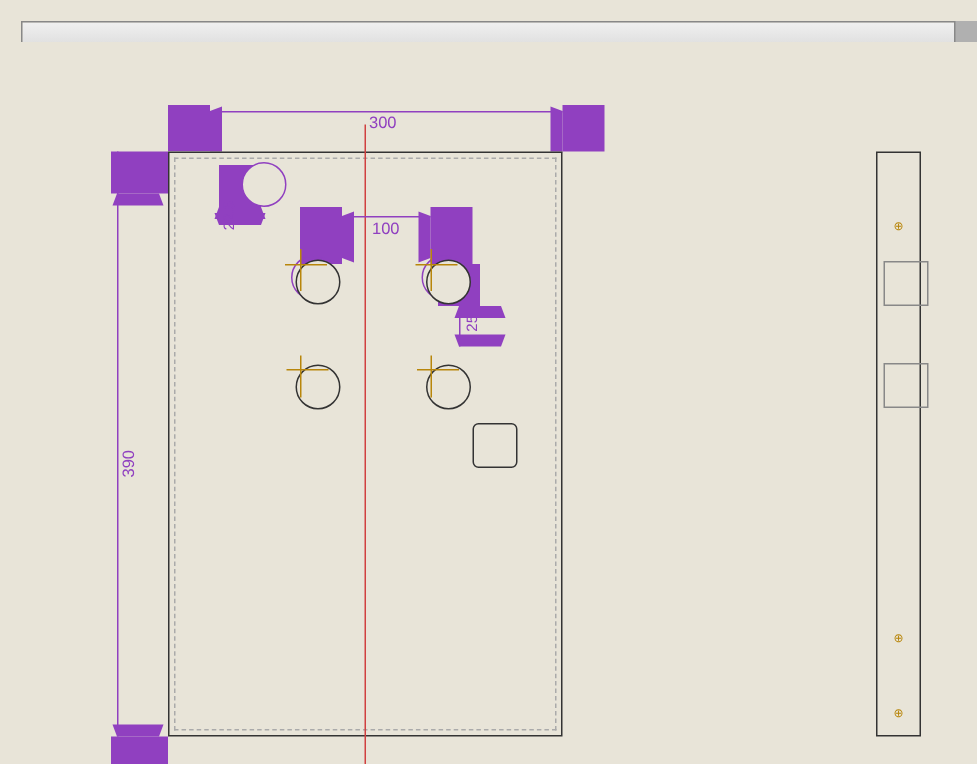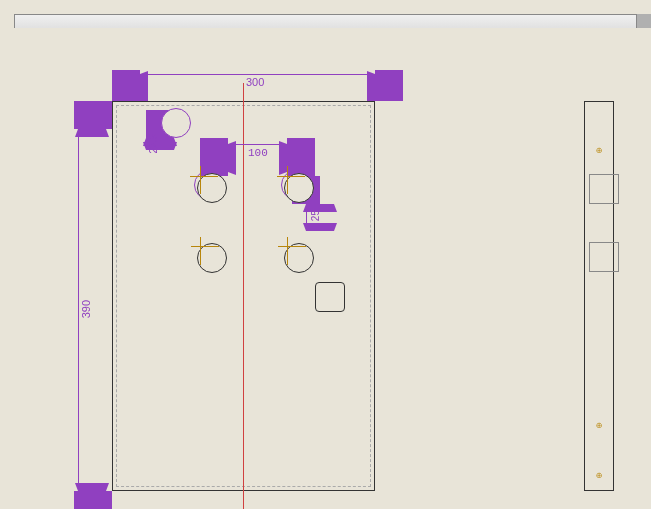--- a/index.html
+++ b/index.html
@@ -74,21 +74,21 @@
   <div class="dim-arrow-u" style="left:129px; top:82px;"></div>
   <div class="dim-arrow-d" style="left:129px; top:114px;"></div>
   <div class="dim-ext" style="left:132px; top:82px; width:18px; height:1px;"></div>
   <div class="dim-text dim-text-v" style="left:120px; top:92px; font-size:10px;">22.5</div>
 
   <div class="dim-ext" style="left:186px; top:110px; width:1px; height:38px;"></div>
   <div class="dim-ext" style="left:273px; top:110px; width:1px; height:38px;"></div>
   <div class="dim-line-h" style="left:186px; top:116px; width:87px;"></div>
   <div class="dim-arrow-l" style="left:186px; top:113px;"></div>
   <div class="dim-arrow-r" style="left:265px; top:113px;"></div>
-  <div class="dim-text" style="left:220px; top:105px;font-family:Liberation Mono, monospace;">100</div>
+  <div class="dim-text" style="left:220px; top:105px;">100</div>
 
   <div class="dim-line-v" style="left:292px; top:148px; height:55px;"></div>
   <div class="dim-arrow-u" style="left:289px; top:148px;"></div>
   <div class="dim-arrow-d" style="left:289px; top:195px;"></div>
   <div class="dim-ext" style="left:278px; top:148px; width:14px; height:1px;"></div>
   <div class="dim-text dim-text-v" style="left:282px; top:168px; font-size:10px;">25</div>
 
   <div class="hole-outer" style="left:180px; top:142px; width:12px; height:12px;"></div>
   <div class="hole" style="left:183px; top:145px; width:6px; height:6px;"></div>
   <div class="hole-center-h" style="left:176px; top:148px; width:20px;"></div>

